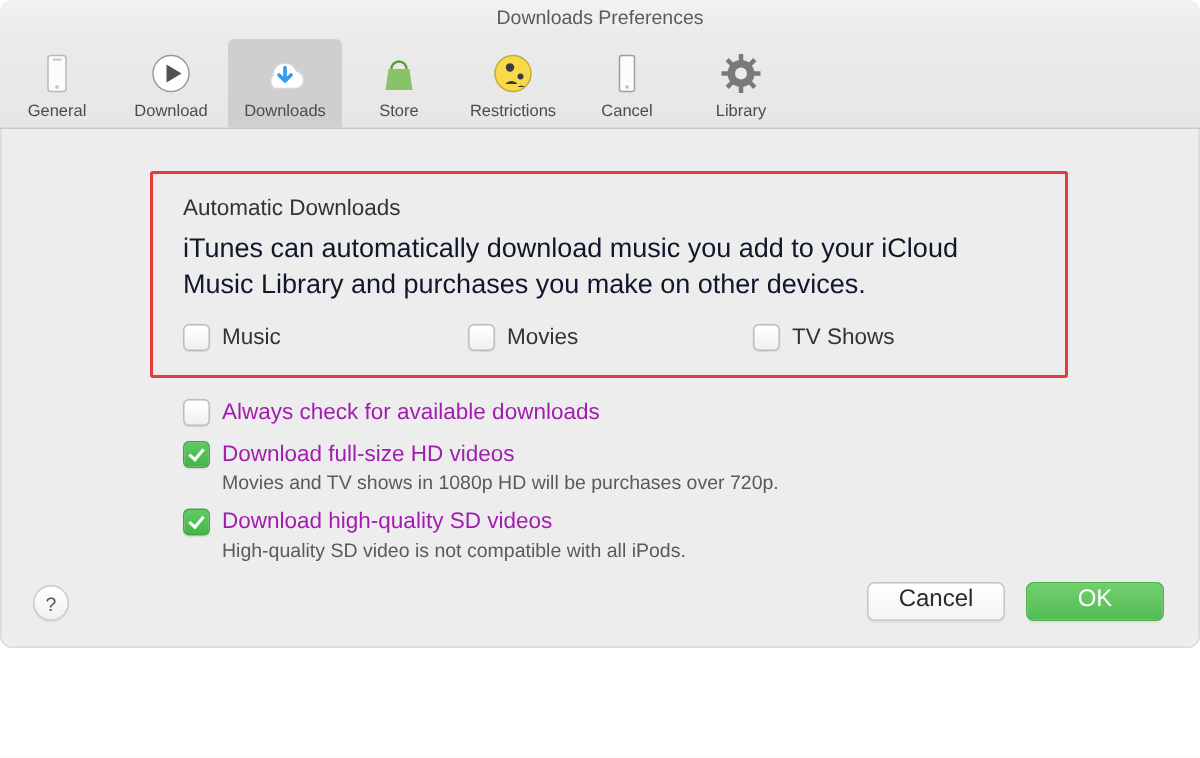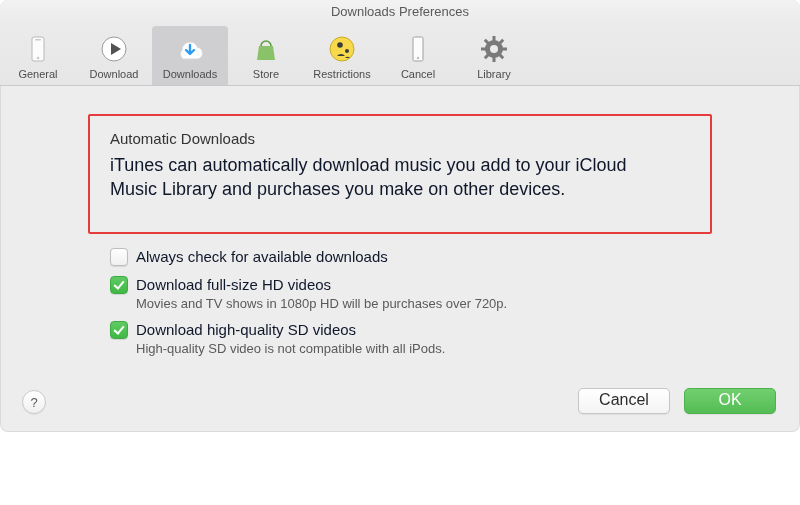--- a/index.html
+++ b/index.html
@@ -64,20 +64,21 @@
   .toolbar-item .label {
     font-size: 11px;
     color: #4c4c4c;
     margin-top: 2px;
   }
   
   .content {
     flex: 1;
     padding: 28px 88px 0 88px;
     position: relative;
+    margin-left: 12px;
   }
   .auto-box {
     border: 2px solid #e63b3b;
     border-radius: 2px;
     padding: 14px 20px 16px 20px;
     margin-bottom: 14px;
   }
   .section-title {
     font-size: 15px;
     font-weight: 500;
@@ -134,21 +135,21 @@
     padding-left: 22px;
   }
   .option {
     margin-bottom: 10px;
   }
   .option .row1 {
     display: flex;
     align-items: center;
     gap: 8px;
     font-size: 15px;
-    color: #0f172a;
+    color: #a21caf;
   }
   .option .hint {
     font-size: 13px;
     color: #5a5a5a;
     margin-left: 26px;
     margin-top: 2px;
   }
   
   .footer {
     position: absolute;
@@ -290,20 +291,34 @@
       <div class="label">Library</div>
     </div>
 
   </div>
 
   <div class="content">
 
     <div class="auto-box">
       <div class="section-title">Automatic Downloads</div>
       <div class="section-desc">iTunes can automatically download music you add to your iCloud Music Library and purchases you make on other devices.</div>
+      <div class="check-row">
+        <div class="check-item">
+          <span class="checkbox"></span>
+          <span>Music</span>
+        </div>
+        <div class="check-item">
+          <span class="checkbox"></span>
+          <span>Movies</span>
+        </div>
+        <div class="check-item">
+          <span class="checkbox"></span>
+          <span>TV Shows</span>
+        </div>
+      </div>
     </div>
 
     <div class="option-list">
 
       <div class="option">
         <div class="row1">
           <span class="checkbox"></span>
           <span>Always check for available downloads</span>
         </div>
       </div>

